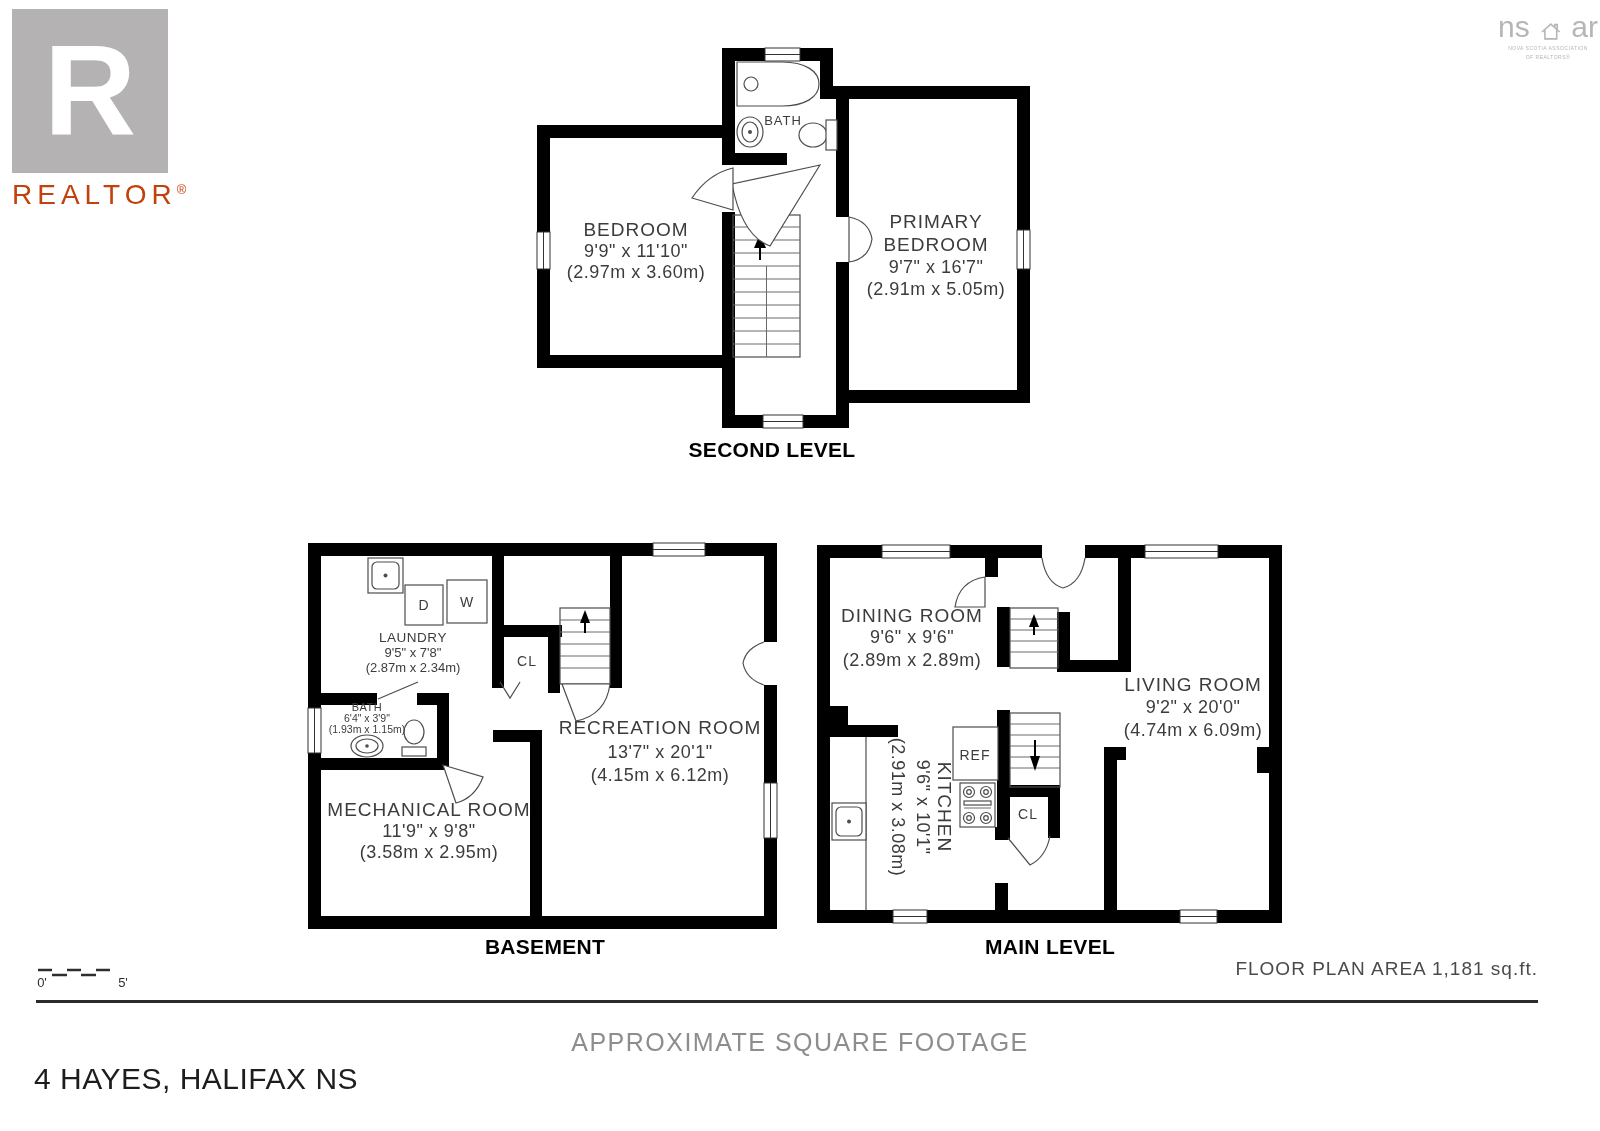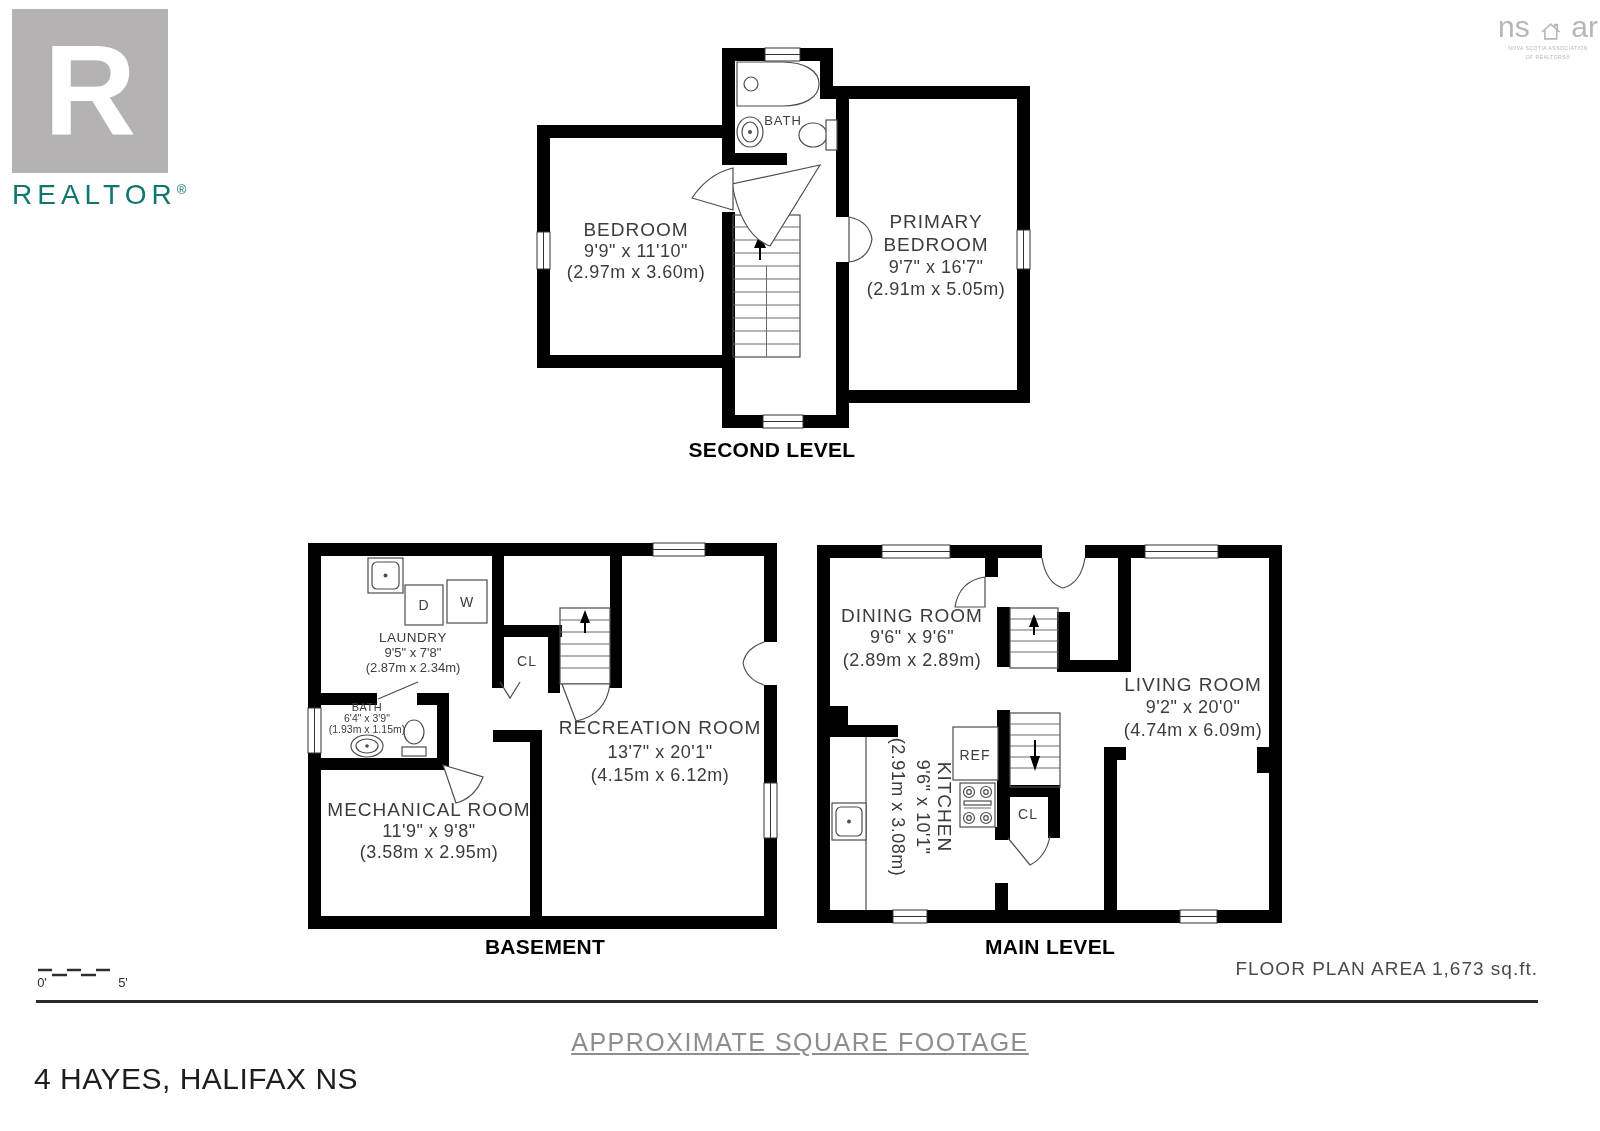--- a/index.html
+++ b/index.html
@@ -2,21 +2,21 @@
 <html><head>
 <meta charset="utf-8">
 <style>
   html,body{margin:0;padding:0;background:#ffffff;}
   .sheet{position:relative;width:1600px;height:1131px;background:#ffffff;overflow:hidden;
          font-family:"Liberation Sans", sans-serif;}
   
   .realtor{position:absolute;left:12px;top:9px;width:170px;}
   .realtor-box{width:156px;height:164px;background:#b4b2b2;display:flex;align-items:center;justify-content:center;}
   .realtor-box span{color:#ffffff;font-size:128px;font-weight:700;line-height:1;}
-  .realtor-word{margin-top:6px;color:#0f766e;font-size:28px;letter-spacing:5px;font-weight:400;white-space:nowrap;}
+  .realtor-word{margin-top:6px;color:#c2410c;font-size:28px;letter-spacing:5px;font-weight:400;white-space:nowrap;}
   .realtor-word sup{font-size:13px;letter-spacing:0;}
   .nsar{position:absolute;left:1498px;top:12px;width:100px;text-align:center;color:#b7b5b6;}
   .nsar-word{display:flex;align-items:flex-end;justify-content:center;gap:10px;font-size:30px;line-height:1;font-weight:400;}
   .nsar-sub{font-size:5px;letter-spacing:.5px;line-height:6px;margin-top:3px;}
   
   svg{position:absolute;}
   .wall{fill:#000000;}
   .win{fill:#ffffff;stroke:#333333;stroke-width:1;}
   .winline{stroke:#333333;stroke-width:1;}
   .thin{fill:#ffffff;stroke:#4d4d4d;stroke-width:1.2;}
@@ -33,21 +33,21 @@
   .tiny-dim{font-size:10.5px;letter-spacing:0;text-anchor:middle;}
   .laundry-name{font-size:13.5px;letter-spacing:.5px;text-anchor:middle;}
   .laundry-dim{font-size:13px;letter-spacing:0;text-anchor:middle;}
   .level-label{font-size:21px;font-weight:700;fill:#000000;letter-spacing:.3px;text-anchor:middle;}
   .scale-text{font-size:13px;fill:#2e2e2e;text-anchor:middle;}
   .scale-seg{stroke:#2e2e2e;stroke-width:2.5;}
   
   .divider{position:absolute;left:36px;top:1000px;width:1502px;height:3px;background:#2b2b2b;}
   .area-note{position:absolute;right:62px;top:958px;font-size:19px;color:#4a4a4a;letter-spacing:1px;}
   .disclaimer{position:absolute;left:0;top:1022px;width:1600px;text-align:center;color:#8d8d8d;
-              font-size:25px;letter-spacing:1.5px;line-height:40px;text-decoration:underline;}
+              font-size:25px;letter-spacing:1.5px;line-height:40px;}
   .address{position:absolute;left:34px;top:1062px;font-size:30px;color:#1d1d1d;letter-spacing:.5px;}
 </style>
 </head>
 <body>
 
 <div class="sheet">
 
   <div class="realtor">
     <div class="realtor-box">
       <span>R</span>
@@ -339,20 +339,20 @@
   <svg style="left:30px;top:958px" width="140" height="40" viewBox="0 0 140 40">
     <line class="scale-seg" x1="8" y1="12" x2="22" y2="12"></line>
       <line class="scale-seg" x1="22" y1="17" x2="37" y2="17"></line>
     <line class="scale-seg" x1="37" y1="12" x2="51" y2="12"></line>
       <line class="scale-seg" x1="51" y1="17" x2="66" y2="17"></line>
     <line class="scale-seg" x1="66" y1="12" x2="80" y2="12"></line>
     <text class="scale-text" x="12" y="29">0'</text>
     <text class="scale-text" x="93" y="29">5'</text>
   </svg>
 
-  <div class="area-note">FLOOR PLAN AREA 1,673 sq.ft.</div>
+  <div class="area-note">FLOOR PLAN AREA 1,181 sq.ft.</div>
   <div class="divider"></div>
   <div class="disclaimer">
     <div>APPROXIMATE SQUARE FOOTAGE</div>
   </div>
   <div class="address">4 HAYES, HALIFAX NS</div>
 
 </div>
 
 </body></html>

